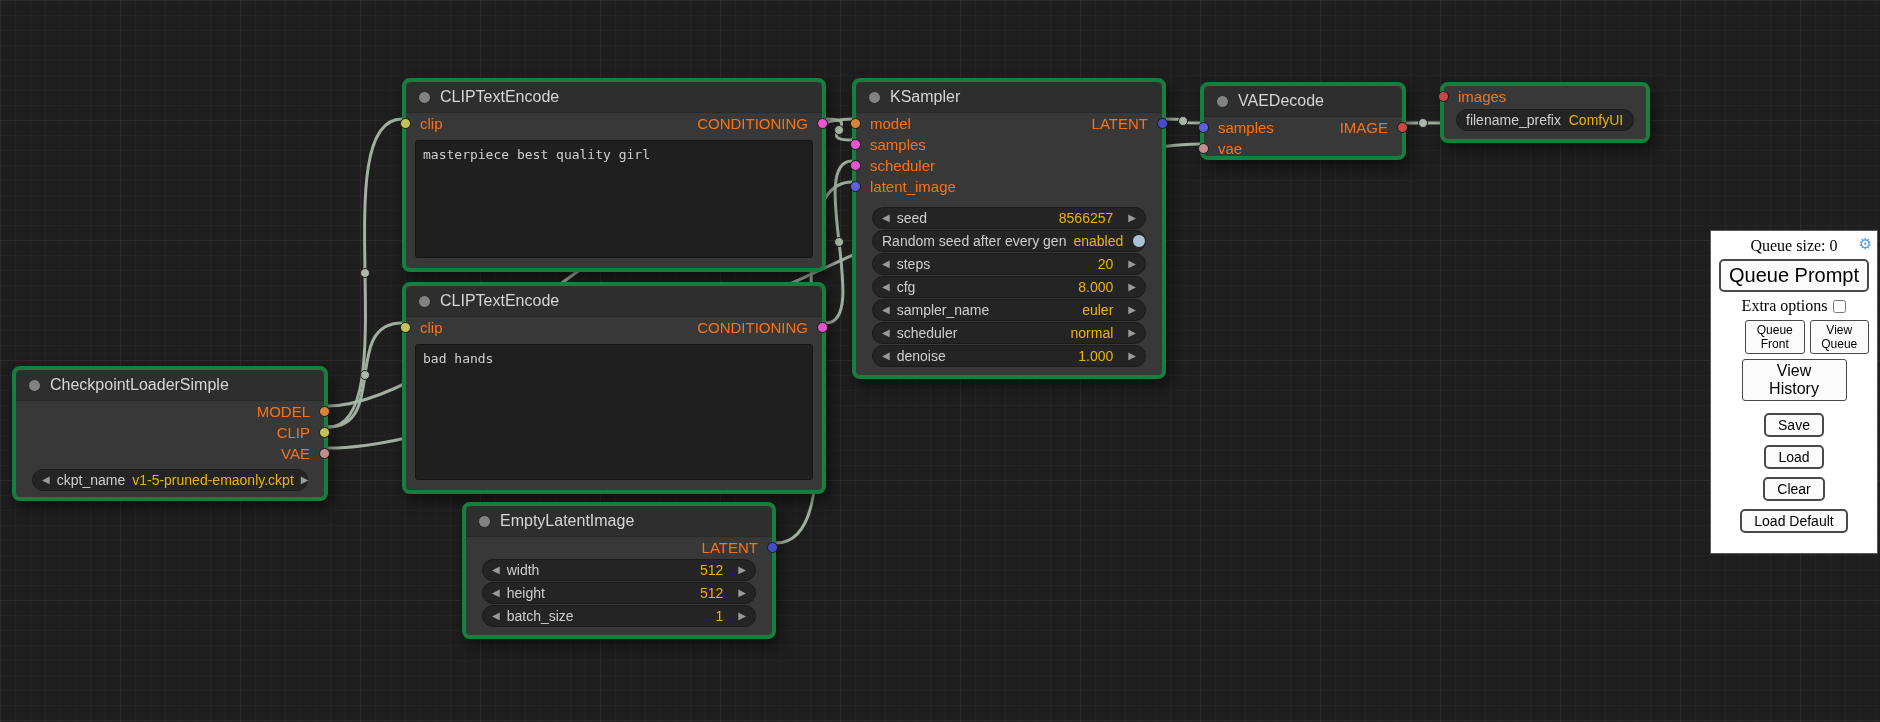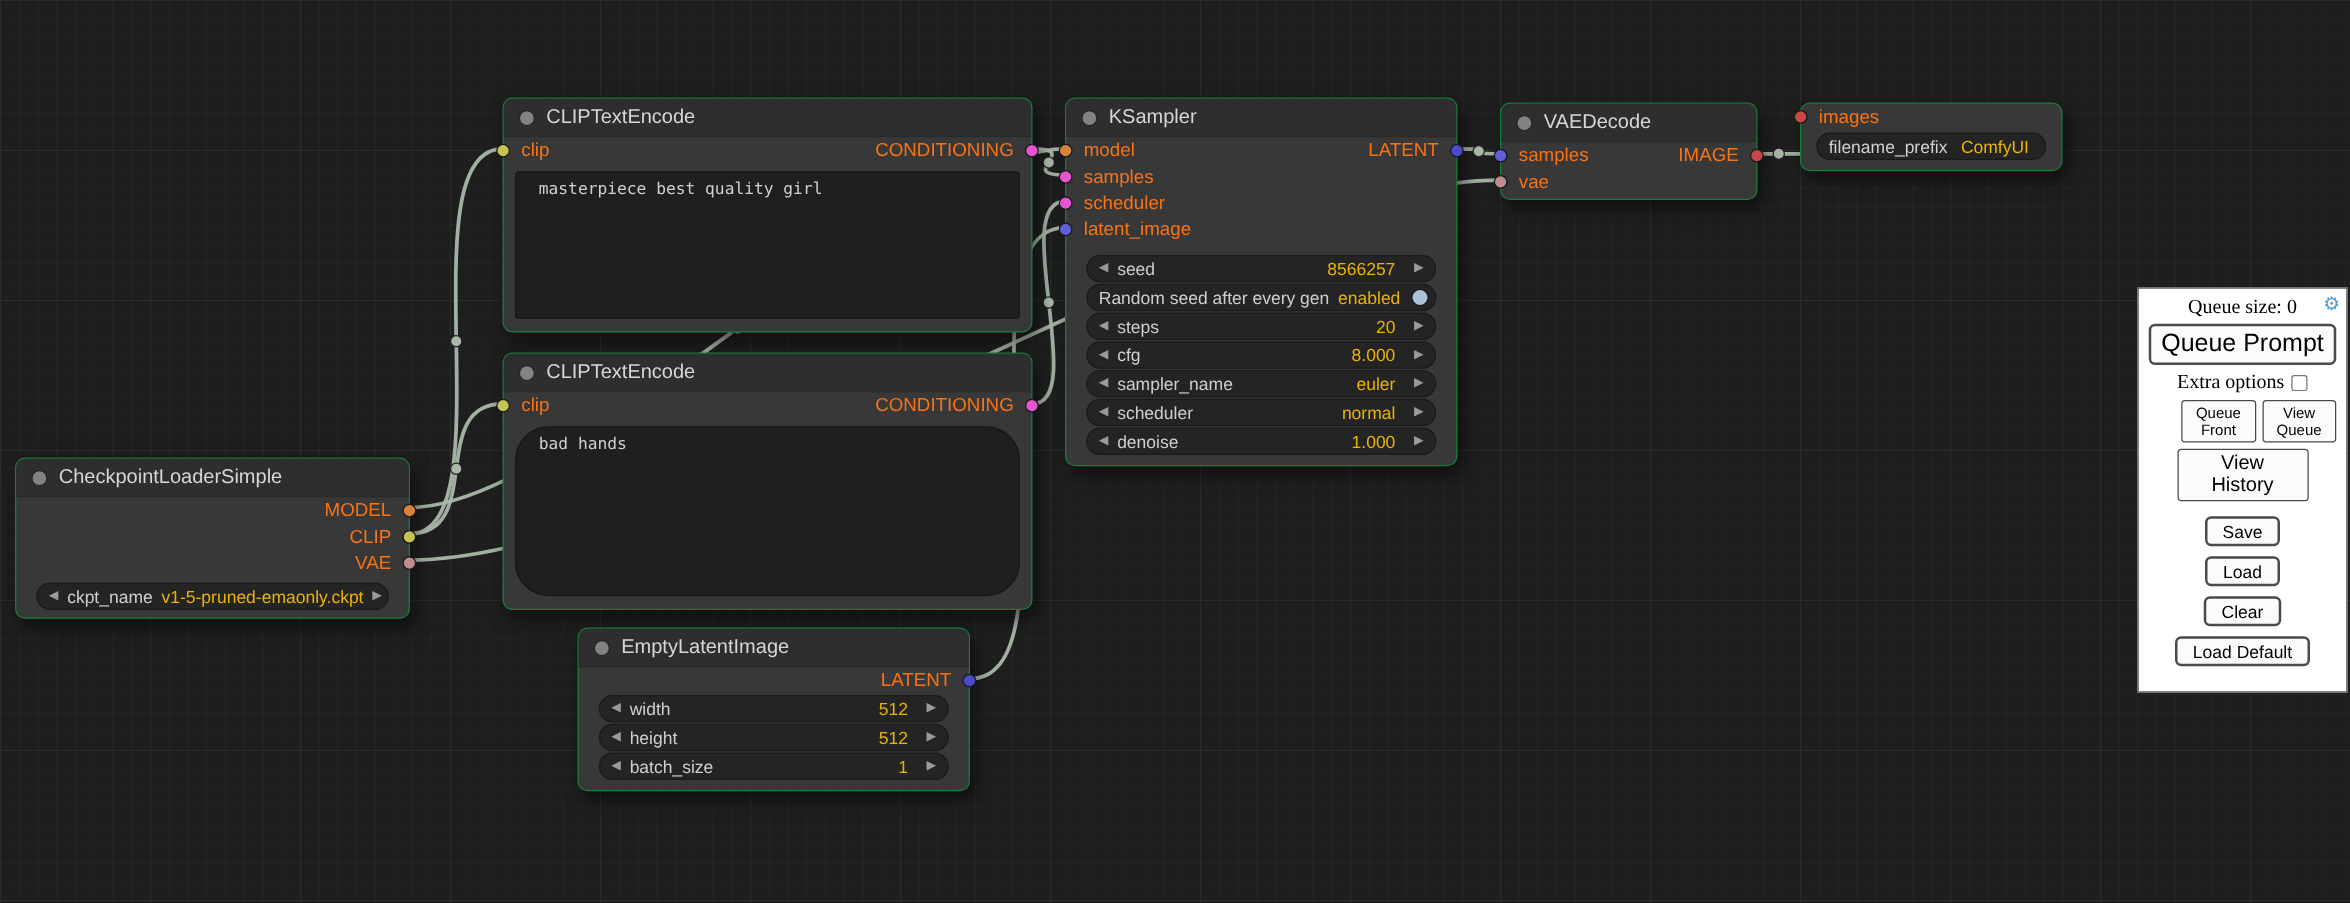--- a/index.html
+++ b/index.html
@@ -14,21 +14,21 @@
     background-size:120px 120px,120px 120px,15px 15px,15px 15px;
     font-family:"Liberation Sans",sans-serif;
   }
   #canvas{position:relative;width:1880px;height:722px;}
   #links{position:absolute;left:0;top:0;z-index:1;}
   #links path{fill:none;stroke-width:3;opacity:.95;}
 
   
   .node{
     position:absolute;z-index:2;box-sizing:border-box;
-    background:#383838;border:1px solid #15803d;border-radius:8px;
+    background:#383838;border:4px solid #15803d;border-radius:8px;
     box-shadow:4px 7px 14px rgba(0,0,0,.5);
     color:#dadada;
   }
   .node-title{
     height:30px;display:flex;align-items:center;gap:9px;padding:0 12px;
     font-size:16px;color:#d6d6d6;background:#2e2e2e;
     border-radius:7px 7px 0 0;border-bottom:1px solid #282828;
   }
   .title-dot{width:11px;height:11px;border-radius:50%;background:#828282;border:1px solid #242424;flex:none;}
   .row{height:21px;display:flex;align-items:center;font-size:15px;color:#f97316;}
@@ -51,21 +51,21 @@
   .wval.center{text-align:center;padding-right:0;}
   .widget.toggle .wname{flex:1;}
   .widget.toggle .wval{flex:none;padding-right:2px;}
   .toggle-dot{width:12px;height:12px;border-radius:50%;border:1px solid #1a1a1a;flex:none;}
 
   .prompt-box{
     display:block;box-sizing:border-box;resize:none;outline:none;
     margin:6px 9px 10px;width:calc(100% - 18px);
     background:#1f1f1f;border:1px solid #161616;border-radius:3px;
     color:#cfcfcf;font-family:"DejaVu Sans Mono",monospace;font-size:13px;
-    padding:6px 18px;overflow:hidden;
+    padding:6px 7px;overflow:hidden;
   }
 
   
   .menu{
     position:absolute;left:1710px;top:230px;width:168px;z-index:3;box-sizing:border-box;
     background:#ffffff;border:1px solid #5a5a5a;
     padding:4px 8px 12px;text-align:center;color:#000;
     font-family:"Liberation Serif",serif;
   }
   .menu-header{position:relative;font-size:16px;height:22px;line-height:22px;}
@@ -161,21 +161,21 @@
   <div class="row duo">
     <span class="grp">
       <span class="dot in-dot" style="background-color: rgb(195, 195, 86);"></span>
       <span>clip</span>
     </span>
     <span class="grp">
       <span>CONDITIONING</span>
       <span class="dot out-dot" style="background-color: rgb(228, 85, 207);"></span>
     </span>
   </div>
-  <textarea class="prompt-box" style="height: 136px; border-radius: 27px;">bad hands</textarea>
+  <textarea class="prompt-box" style="height: 136px;">bad hands</textarea>
 </div>
 
 <div class="node" style="left:852px;top:78px;width:314px;">
   <div class="node-title">
     <span class="title-dot"></span>
     <span>KSampler</span>
   </div>
   <div class="row duo">
     <span class="grp">
       <span class="dot in-dot" style="background-color: rgb(216, 130, 60);"></span>

